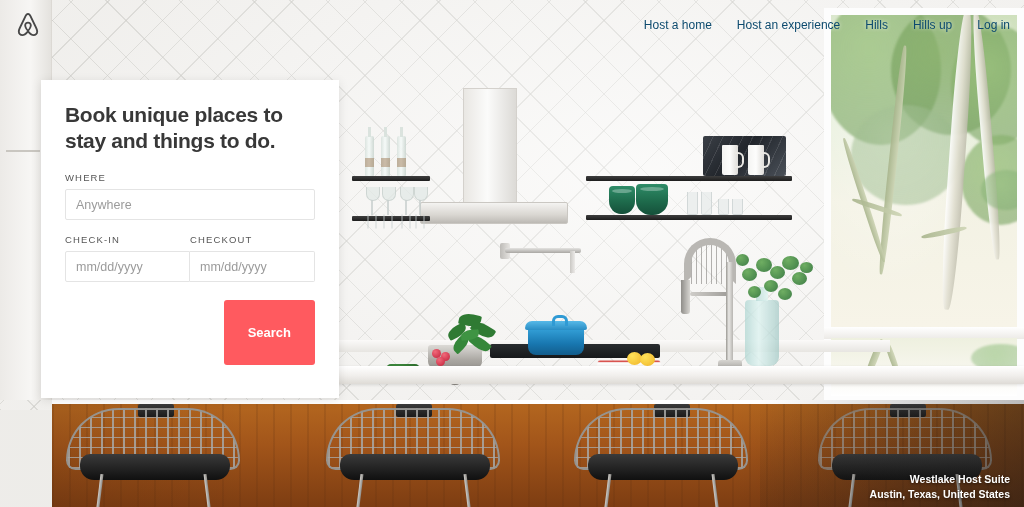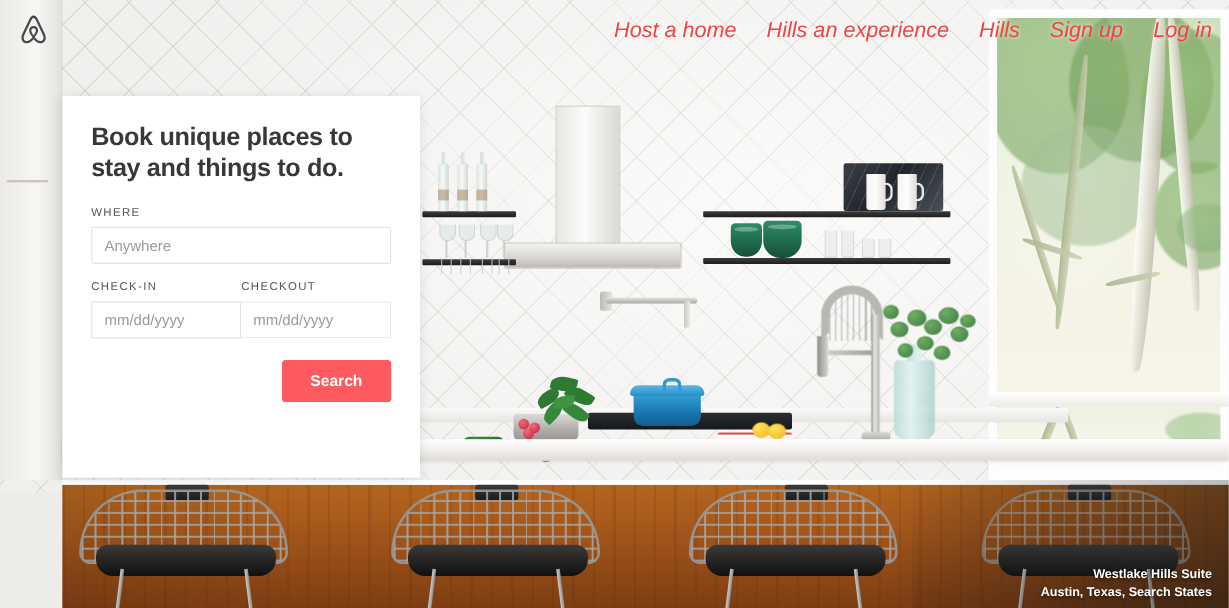--- a/index.html
+++ b/index.html
@@ -368,28 +368,27 @@
   .nav {
     position: absolute; left: 0; top: 0; width: 1024px; height: 50px;
     display: flex; align-items: center; z-index: 30;
   }
   .logo { margin-left: 10px; width: 36px; height: 36px; display:flex; align-items:center; justify-content:center; }
   .nav-right {
     margin-left: auto; display: flex; align-items: center;
     gap: 25px; margin-right: 14px;
   }
   .nav-link {
-    font-size: 18px; color: #ef4444; white-space: nowrap; cursor: pointer;
+    font-size: 12px; color: #0c4a6e; white-space: nowrap; cursor: pointer;
     text-shadow: 0 0 4px rgba(255,255,255,.75);
-    font-style: italic;
   }
 
   
   .card {
-    position: absolute; left: 52px; top: 80px; width: 298px; height: 318px;
+    position: absolute; left: 41px; top: 80px; width: 298px; height: 318px;
     background: #ffffff; z-index: 40;
     box-shadow: 0 2px 10px rgba(0,0,0,.10);
     padding: 22px 24px 0 24px;
   }
   .card h1 {
     font-size: 21px; line-height: 1.24; color: #383838;
     font-weight: bold; letter-spacing: -0.3px; margin-bottom: 18px;
   }
   .flabel {
     font-size: 9.5px; font-weight: normal; color: #565656;
@@ -414,21 +413,21 @@
     font-size: 12.5px; color: #9b9b9b; background: #fff; cursor: pointer;
   }
   .chev {
     margin-left: auto; width: 10px; height: 10px;
     border-right: 1.6px solid #9b9b9b; border-bottom: 1.6px solid #9b9b9b;
     transform: rotate(45deg) translate(-2px,-2px);
   }
   .search-row { display: flex; justify-content: flex-end; margin-top: 18px; }
   .search-btn {
     background: #ff5a5f; color: #fff; border: none;
-    font-size: 13px; font-weight: bold; padding: 10px 24px;
+    font-size: 13px; font-weight: bold; padding: 25px 24px;
     border-radius: 3px; cursor: pointer;
     font-family: "Liberation Sans", sans-serif;
   }
 
   
   .caption {
     position: absolute; right: 14px; bottom: 5px; z-index: 30;
     text-align: right; color: #ffffff;
     font-size: 10.5px; font-weight: bold; line-height: 1.45;
     text-shadow: 0 1px 3px rgba(0,0,0,.55);
@@ -580,23 +579,23 @@
 </div>
 
 <div class="nav">
   <div class="logo">
     <svg width="30" height="30" viewBox="0 0 32 32" aria-hidden="true">
       <path d="M16 3.2c1.6 0 2.7 1.1 3.7 3.1l5.4 11.2c1.1 2.3 1.7 3.9 1.7 5.3 0 2.9-2.1 5-4.9 5-2 0-3.9-1.1-5.9-3.5-2 2.4-3.9 3.5-5.9 3.5-2.8 0-4.9-2.1-4.9-5 0-1.4.6-3 1.7-5.3L12.3 6.3C13.3 4.3 14.4 3.2 16 3.2zm0 2.1c-.7 0-1.3.7-2 2.1L8.6 18.6c-.9 1.9-1.4 3.2-1.4 4.2 0 1.8 1.2 3 3 3 1.5 0 3.1-1.1 4.8-3.3-1.9-2.5-3-4.5-3-6.2 0-2.2 1.6-3.8 4-3.8s4 1.6 4 3.8c0 1.7-1.1 3.7-3 6.2 1.7 2.2 3.3 3.3 4.8 3.3 1.8 0 3-1.2 3-3 0-1-.5-2.3-1.4-4.2L18 7.4c-.7-1.4-1.3-2.1-2-2.1zm0 9.1c-1.2 0-2 .8-2 2 0 1.1.7 2.6 2 4.5 1.3-1.9 2-3.4 2-4.5 0-1.2-.8-2-2-2z" fill="#484848"></path>
     </svg>
   </div>
   <div class="nav-right">
     <span class="nav-link">Host a home</span>
-    <span class="nav-link">Hills an experience</span>
+    <span class="nav-link">Host an experience</span>
     <span class="nav-link">Hills</span>
-    <span class="nav-link">Sign up</span>
+    <span class="nav-link">Hills up</span>
     <span class="nav-link">Log in</span>
   </div>
 </div>
 
 <div class="card">
   <h1>Book unique places to stay and things to do.</h1>
 
   <div class="flabel">WHERE</div>
   <input class="finput" type="text" placeholder="Anywhere" style="">
 
@@ -611,15 +610,15 @@
     </div>
   </div>
 
 
   <div class="search-row">
     <button class="search-btn">Search</button>
   </div>
 </div>
 
 <div class="caption">
-  <div>Westlake Hills Suite</div>
-  <div>Austin, Texas, Search States</div>
+  <div>Westlake Host Suite</div>
+  <div>Austin, Texas, United States</div>
 </div>
 
 </body></html>

